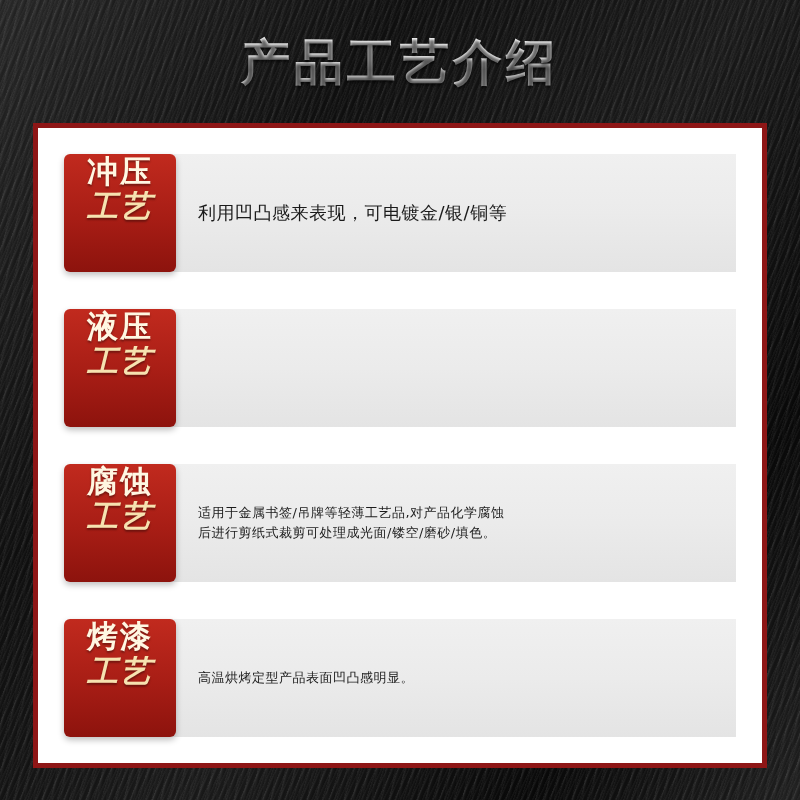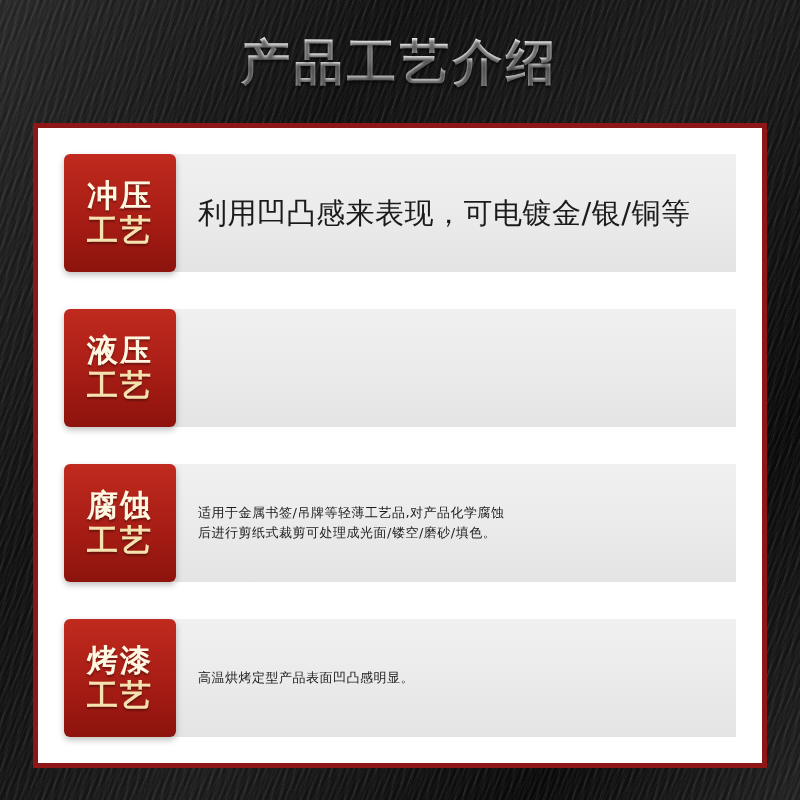--- a/index.html
+++ b/index.html
@@ -89,52 +89,51 @@
   }
 
   .badge {
     flex: 0 0 112px;
     width: 112px;
     background: linear-gradient(180deg, #c12a1e 0%, #a71d15 55%, #8d130d 100%);
     border-radius: 6px;
     display: flex;
     flex-direction: column;
     align-items: center;
-    justify-content: center;
     color: #fff7e2;
     font-weight: bold;
     font-size: 31px;
     line-height: 1.12;
     letter-spacing: 2px;
     font-family: "DejaVu Sans", "Liberation Sans", sans-serif;
     text-shadow: 0 2px 2px rgba(0,0,0,.35);
     box-shadow: 0 3px 6px rgba(0,0,0,.25);
     position: relative;
     z-index: 2;
   }
 
-  .badge .line2 { color: #f6e2b0; }
+  .badge .line2 { color: #f6e2b0; font-style: italic; }
 
   .desc {
     flex: 1 1 auto;
     margin-left: -6px;
     background: linear-gradient(180deg, #f0f0f0 0%, #ebebeb 50%, #e4e4e4 100%);
     display: flex;
     flex-direction: column;
     justify-content: center;
     padding: 0 18px 0 28px;
     box-sizing: border-box;
     color: #1b1b1b;
     font-family: "DejaVu Sans", "Liberation Sans", sans-serif;
   }
 
   .desc p {
     margin: 0;
     line-height: 1.55;
-    font-size: 29px;
+    font-size: 18px;
     letter-spacing: 0.5px;
     white-space: nowrap;
   }
 
   .desc.small p { font-size: 13px; }
 </style>
 </head>
 <body>
 
 <div class="poster">

